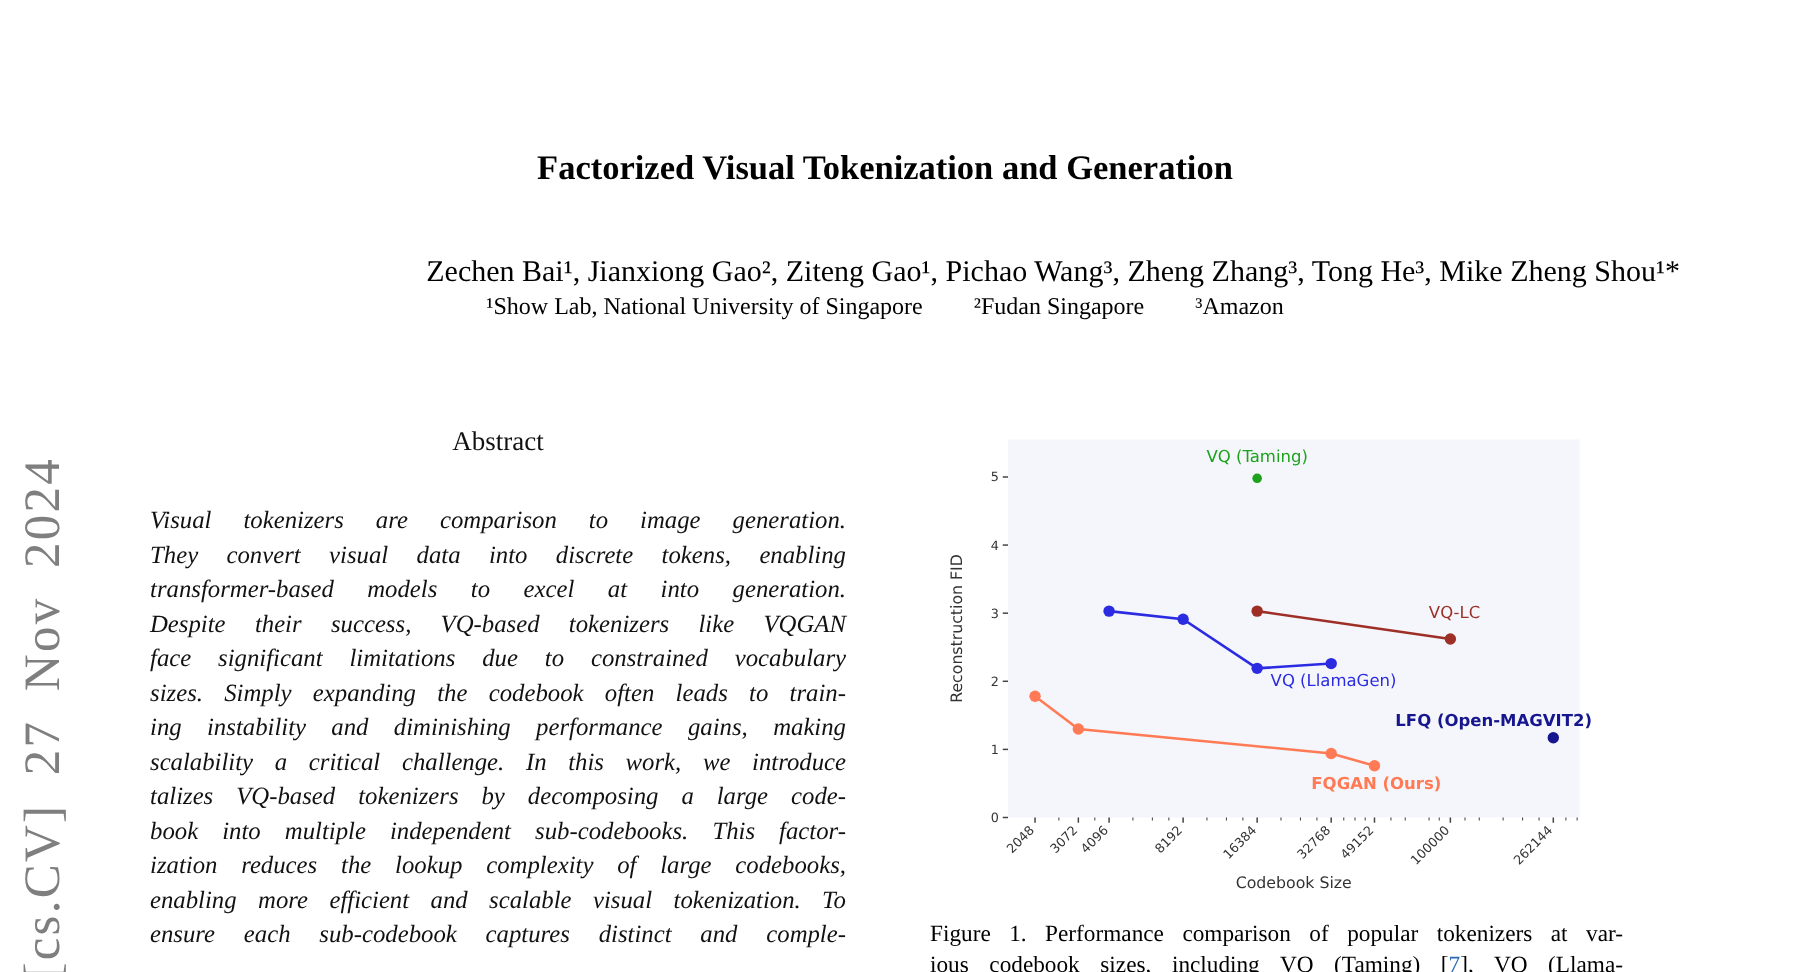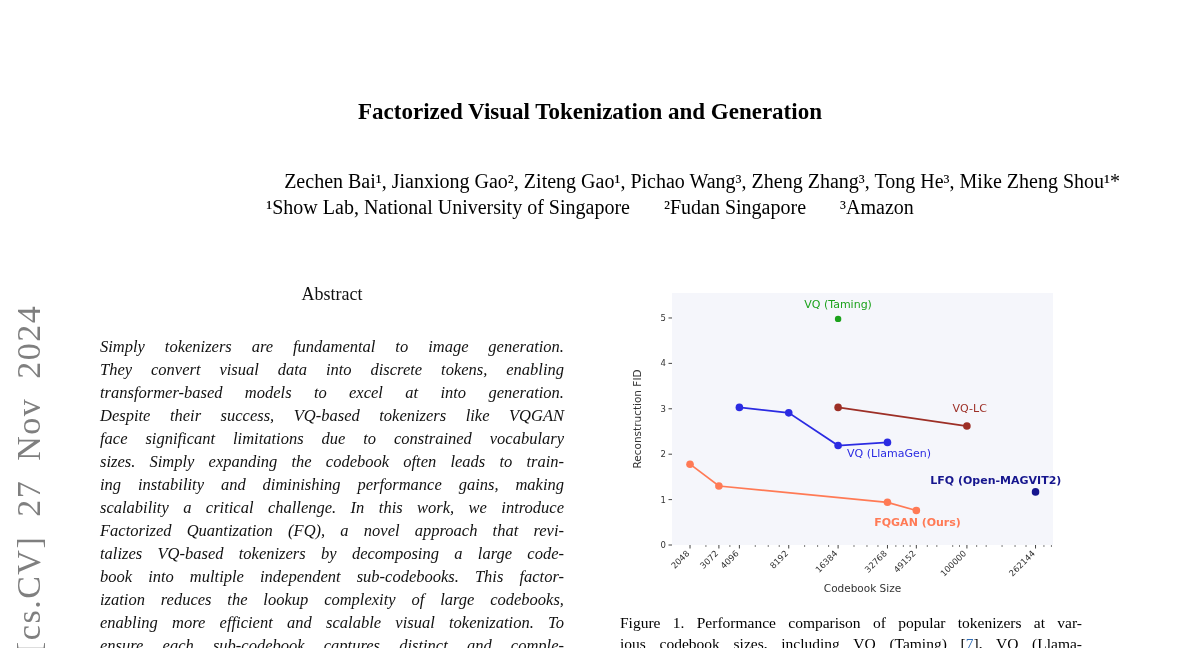--- a/index.html
+++ b/index.html
@@ -17,21 +17,21 @@
     position:absolute;left:90px;top:99px;width:1000px;margin:0;
     text-align:center;font-size:23px;font-weight:bold;color:#000;
   }
   #authors{
     position:absolute;left:60px;top:170px;width:1060px;
     text-align:right;font-size:20px;color:#000;white-space:nowrap;
   }
   #affils{
     position:absolute;left:60px;top:196px;width:1060px;
     display:flex;justify-content:center;gap:34px;
-    font-size:20px;color:#000;white-space:nowrap;
+    font-size:16px;color:#000;white-space:nowrap;
   }
 
   #left-col{position:absolute;left:100px;top:284px;width:464px;}
   #abstract-heading{
     text-align:center;font-size:18px;font-weight:normal;margin-bottom:30px;
   }
   #abstract-body{margin-top:0;}
   .abs-line{
     font-style:italic;font-size:16.5px;line-height:23px;height:23px;
     text-align:justify;text-align-last:justify;white-space:nowrap;overflow:visible;
@@ -59,29 +59,28 @@
 
   <div id="affils">
     <span>¹Show Lab, National University of Singapore</span>
     <span>²Fudan Singapore</span>
     <span>³Amazon</span>
   </div>
 
   <div id="left-col">
     <div id="abstract-heading">Abstract</div>
     <div id="abstract-body">
-      <div class="abs-line">Simply tokenizers are fundamental to image generation.</div>
+      <div class="abs-line">Visual tokenizers are comparison to image generation.</div>
       <div class="abs-line">They convert visual data into discrete tokens, enabling</div>
       <div class="abs-line">transformer-based models to excel at into generation.</div>
       <div class="abs-line">Despite their success, VQ-based tokenizers like VQGAN</div>
       <div class="abs-line">face significant limitations due to constrained vocabulary</div>
       <div class="abs-line">sizes. Simply expanding the codebook often leads to train-</div>
       <div class="abs-line">ing instability and diminishing performance gains, making</div>
       <div class="abs-line">scalability a critical challenge. In this work, we introduce</div>
-      <div class="abs-line">Factorized Quantization (FQ), a novel approach that revi-</div>
       <div class="abs-line">talizes VQ-based tokenizers by decomposing a large code-</div>
       <div class="abs-line">book into multiple independent sub-codebooks. This factor-</div>
       <div class="abs-line">ization reduces the lookup complexity of large codebooks,</div>
       <div class="abs-line">enabling more efficient and scalable visual tokenization. To</div>
       <div class="abs-line">ensure each sub-codebook captures distinct and comple-</div>
     </div>
   </div>
 
   <div id="right-col">
     <div id="figure-chart"><svg width="460" height="325" viewBox="0 0 460 325">

